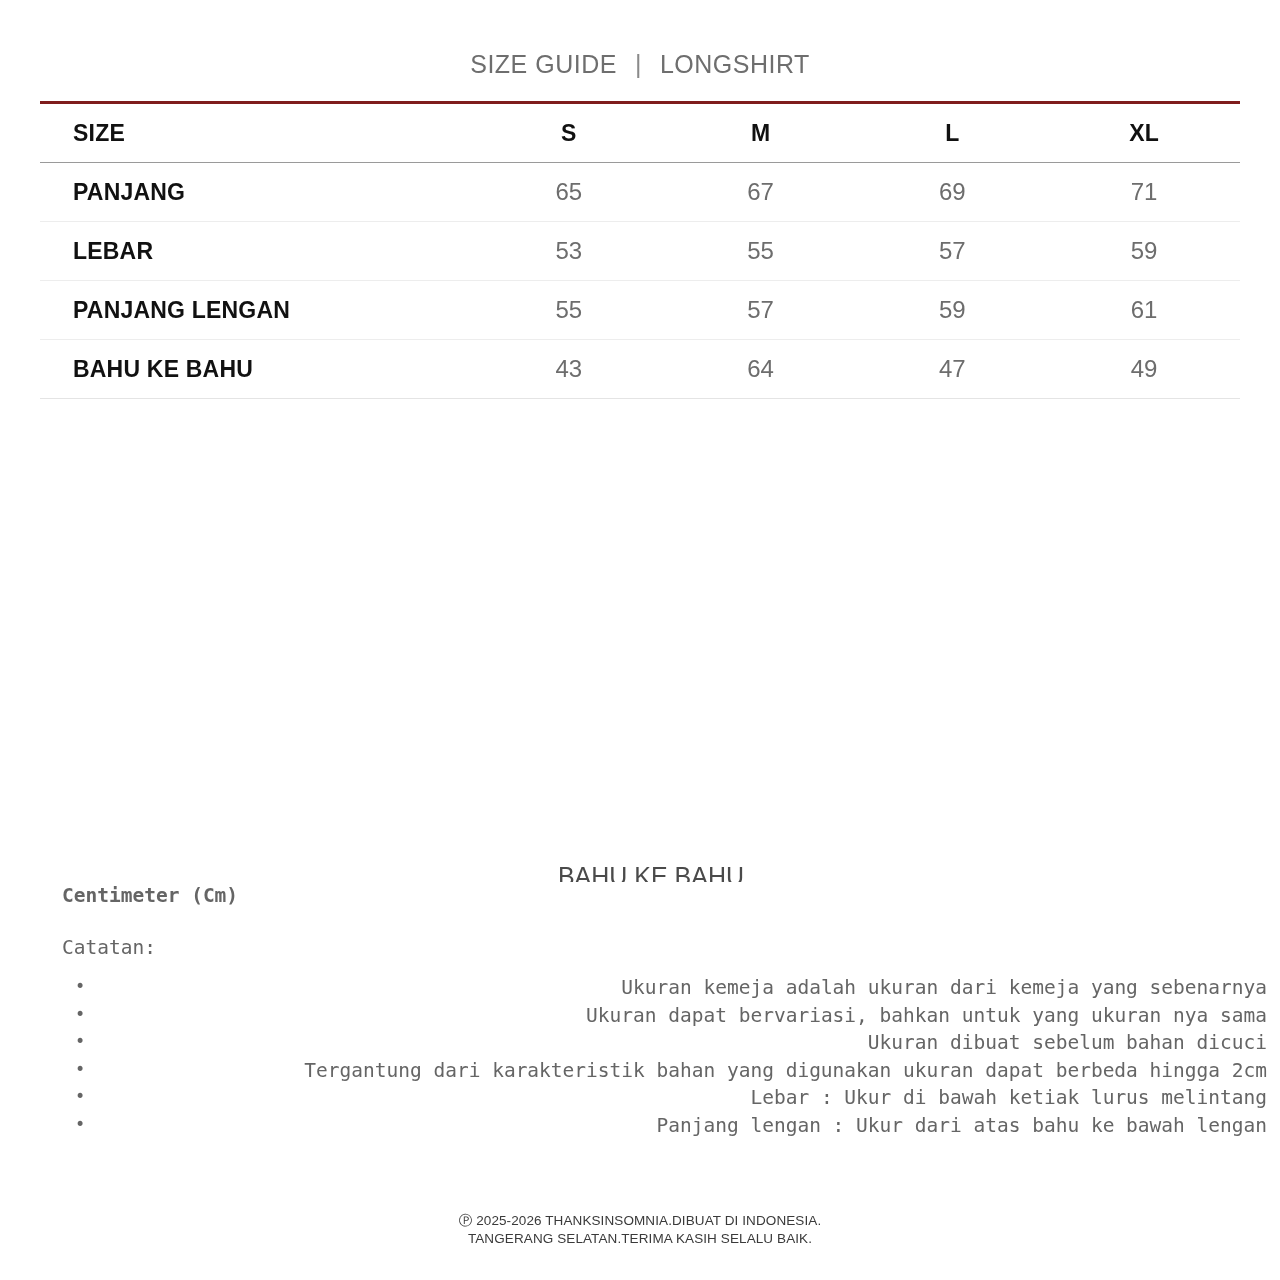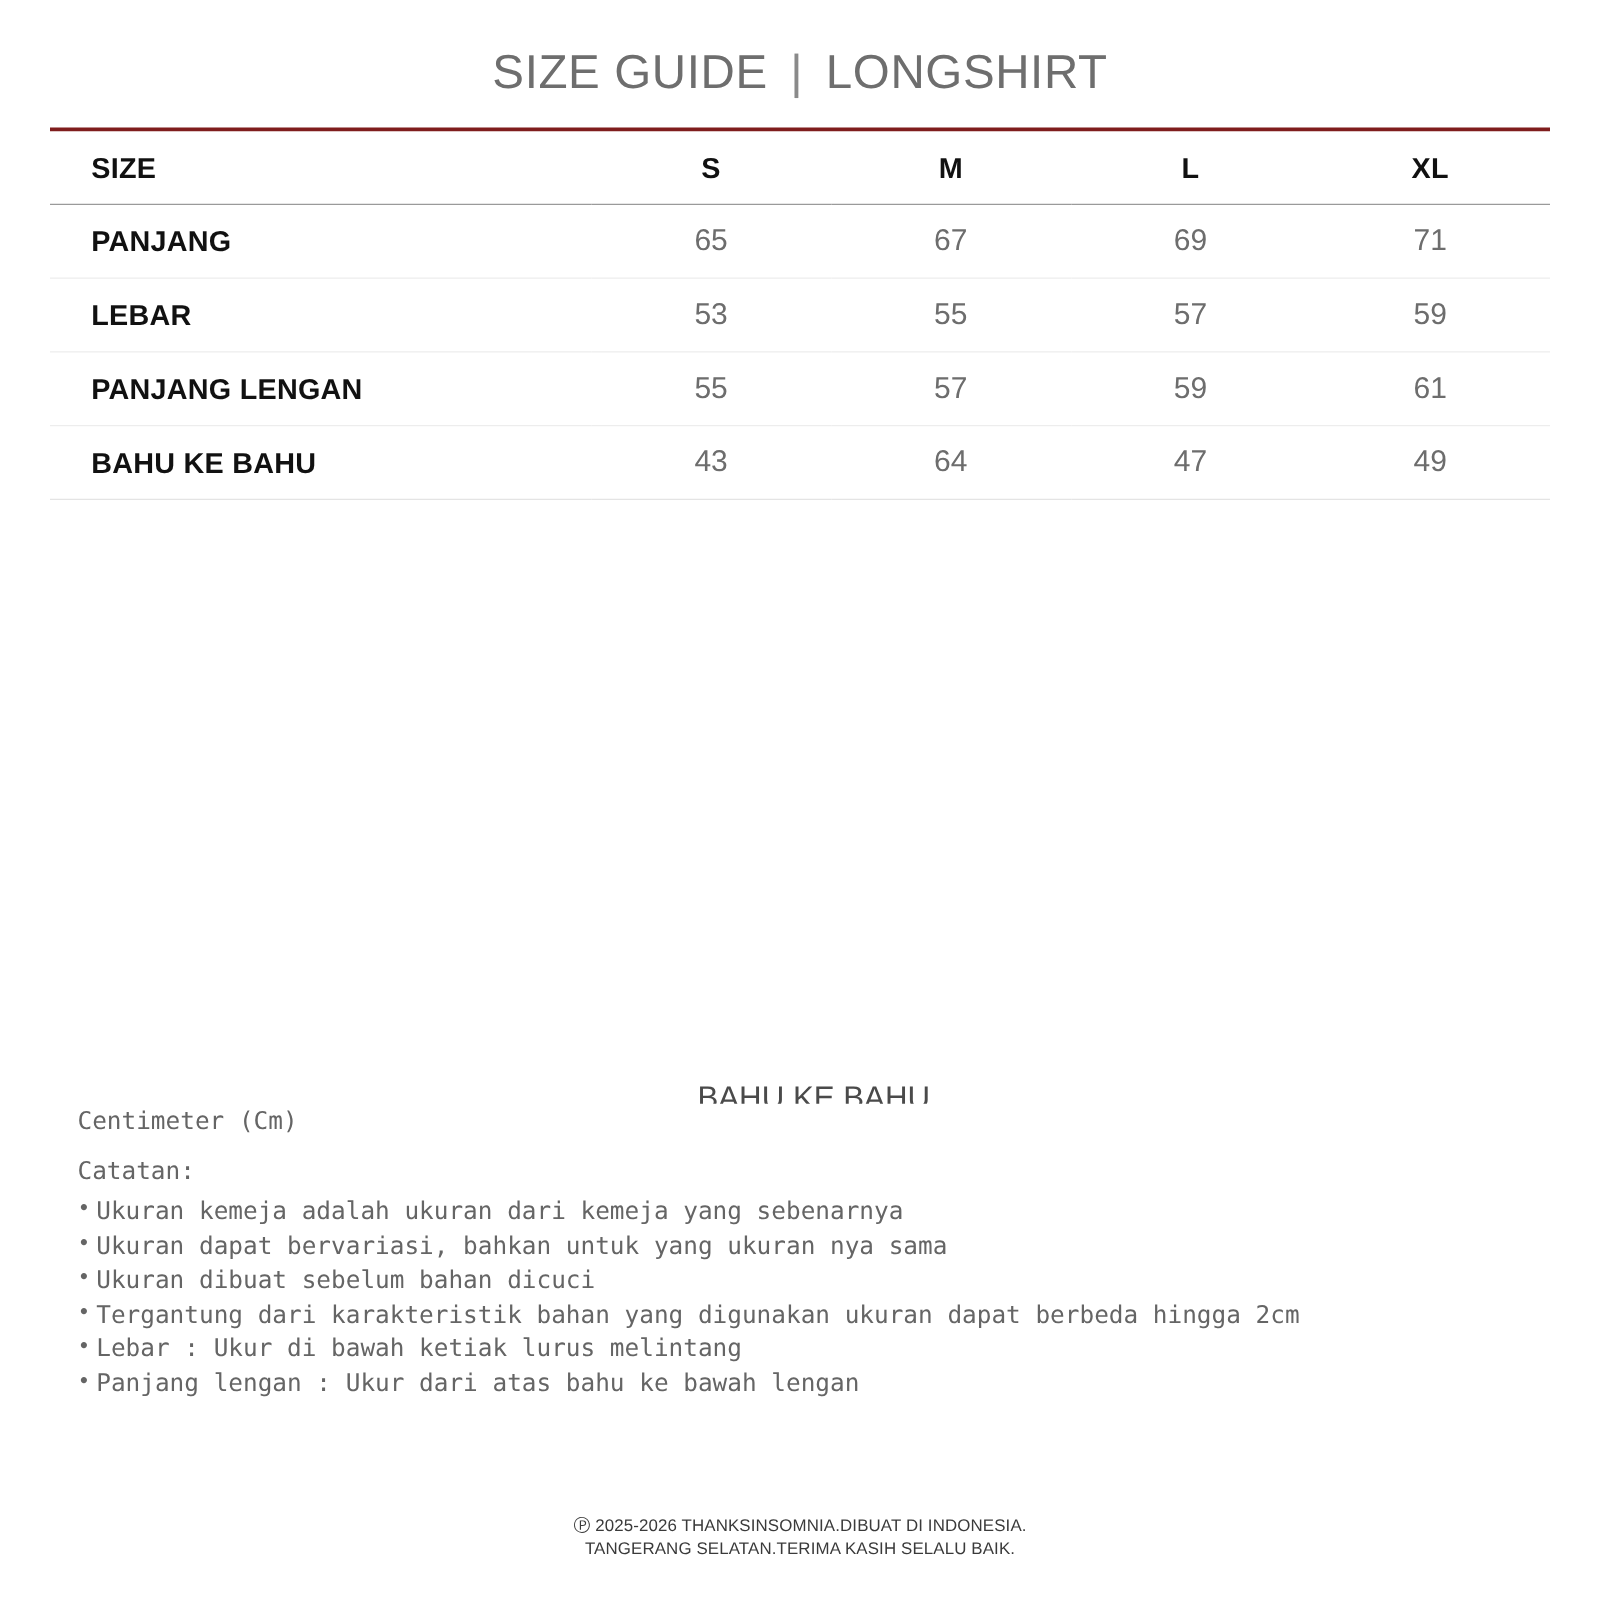--- a/index.html
+++ b/index.html
@@ -27,22 +27,22 @@
     letter-spacing: -0.3px;
     color: #111111;
     line-height: 1.05;
   }
   .brand .reg {
     font-size: 16px;
     vertical-align: super;
     font-weight: normal;
   }
   .subtitle {
-    margin-top: 11px;
-    font-size: 38px;
+    margin-top: 24px;
+    font-size: 25px;
     color: #6e6e6e;
     letter-spacing: 0.5px;
     font-weight: normal;
   }
   .subtitle .sep {
     display: inline-block;
     padding: 0 18px;
     color: #8a8a8a;
   }
 
@@ -101,26 +101,27 @@
   .diagram svg { display: block; }
 
   
   .notes {
     margin: 0 0 0 62px;
     font-family: "DejaVu Sans Mono", "Liberation Mono", monospace;
     color: #656565;
     font-size: 19.5px;
     line-height: 27.5px;
   }
-  .notes .unit { margin-bottom: 12px; }
+  .notes .unit { margin-bottom: 24px; font-weight: bold; }
   .notes .catatan { margin-bottom: 5px; }
   .notes ul {
     list-style: none;
-    margin: 0;
+    margin: 13px;
     padding: 0;
+    text-align: right;
   }
   .notes li {
     position: relative;
     padding-left: 15px;
     white-space: pre;
   }
   .notes li::before {
     content: "\2022";
     position: absolute;
     left: 0;

